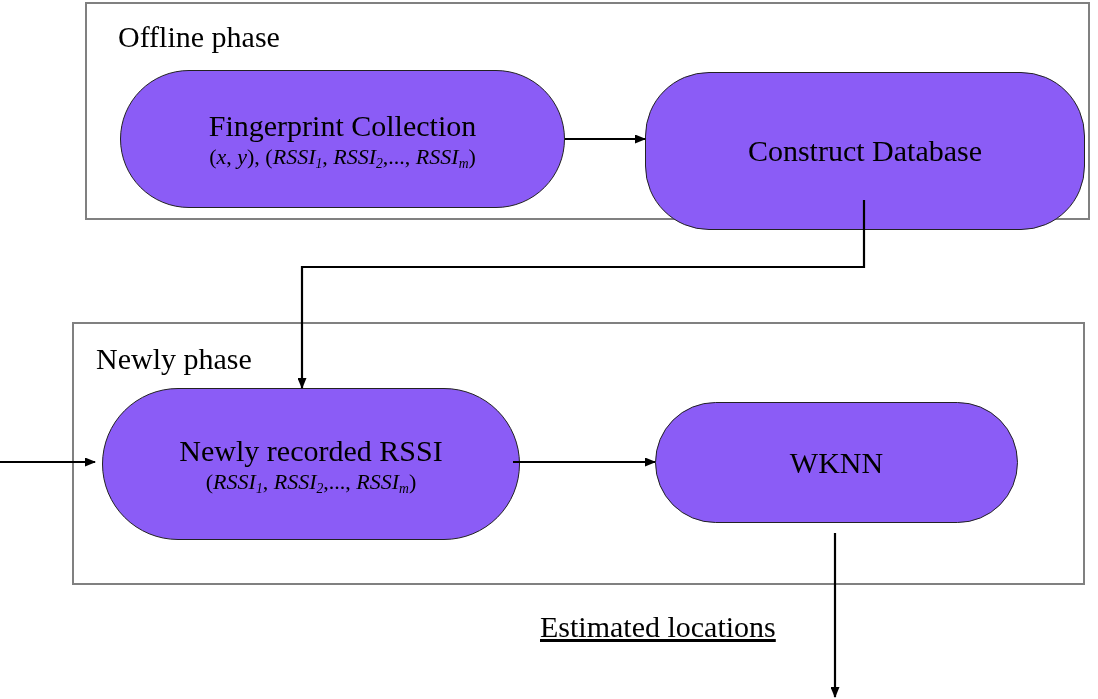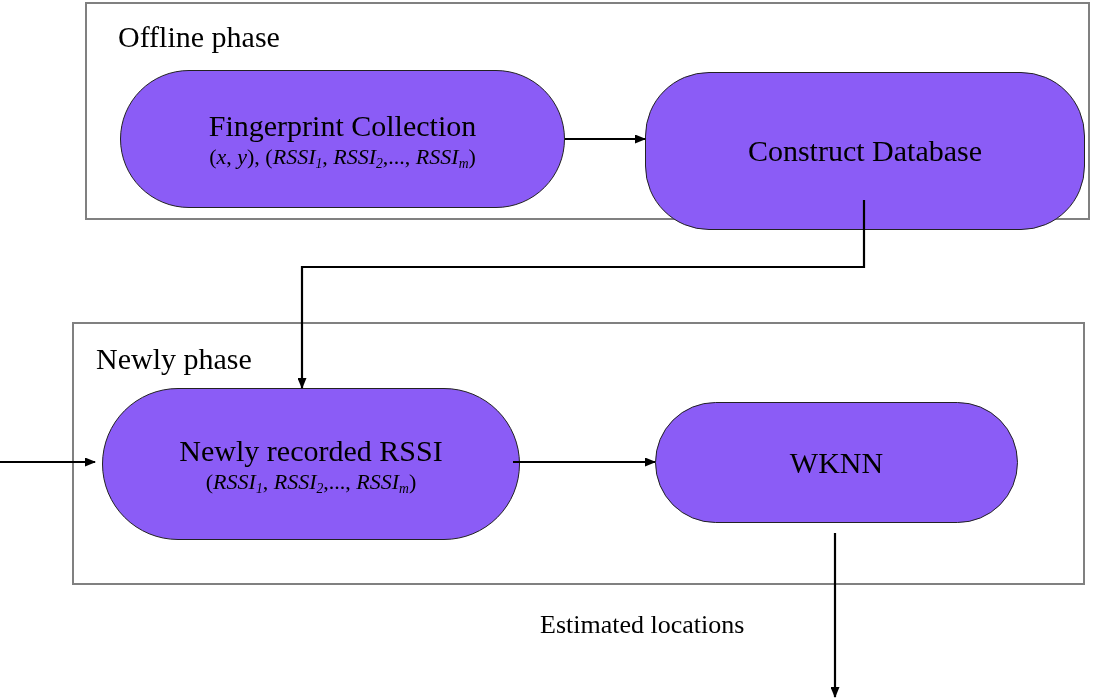--- a/index.html
+++ b/index.html
@@ -94,23 +94,24 @@
     position: absolute;
     left: 0; top: 0;
     width: 1098px; height: 699px;
     pointer-events: none;
   }
 
   
   #estimated-caption {
     position: absolute;
     left: 540px; top: 612px;
-    font-size: 26px;
+    font-size: 30px;
     line-height: 1;
     white-space: nowrap;
+    text-decoration: underline;
   }
 </style>
 </head>
 <body>
 
 <div id="stage">
 
   <div class="phase-frame" id="offline-frame"></div>
   <div class="phase-label" id="offline-label">Offline phase</div>
 

